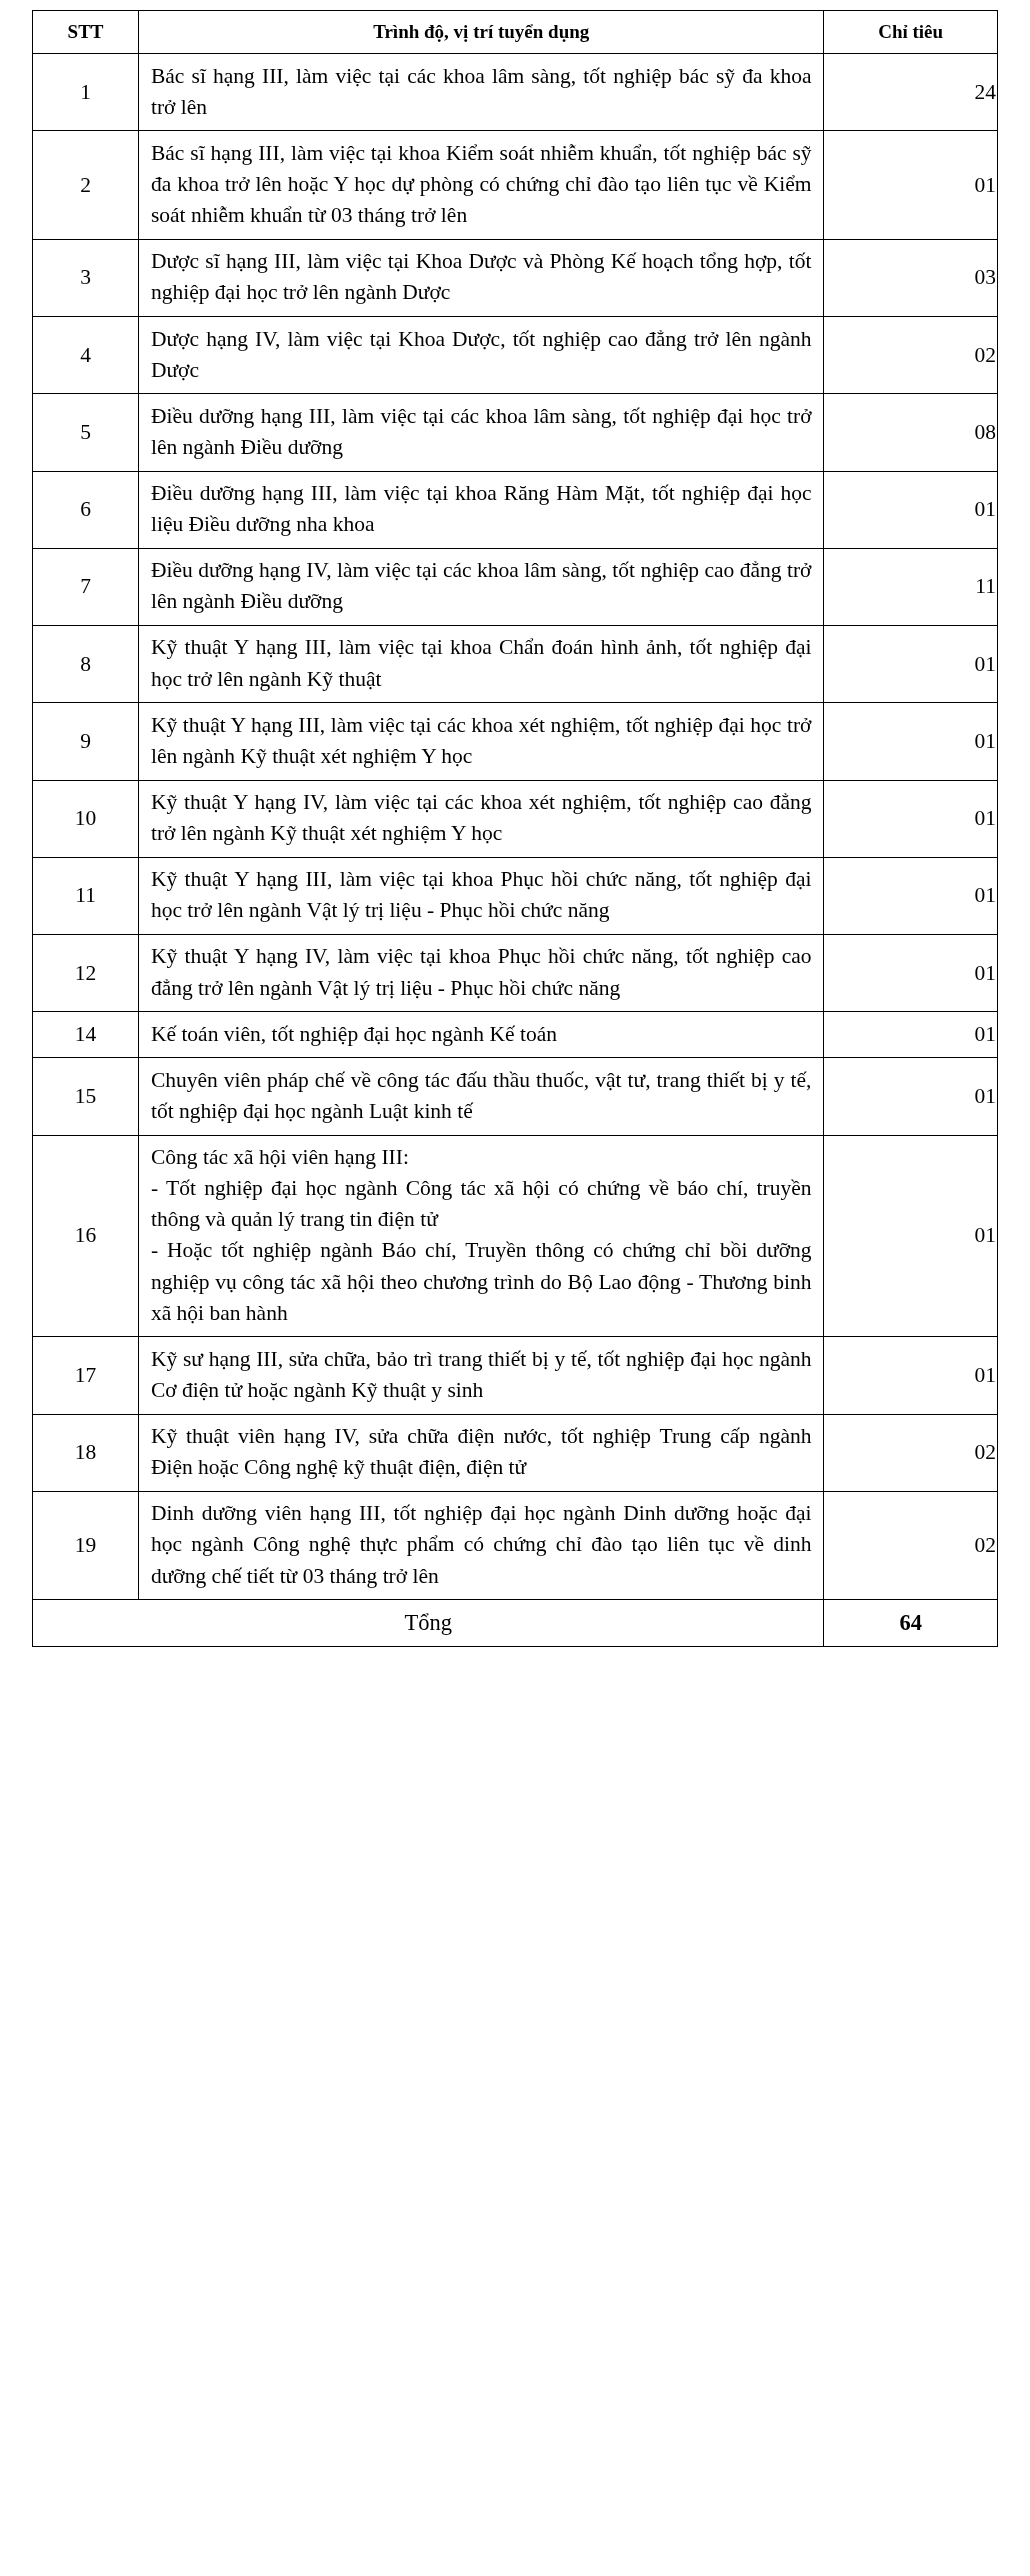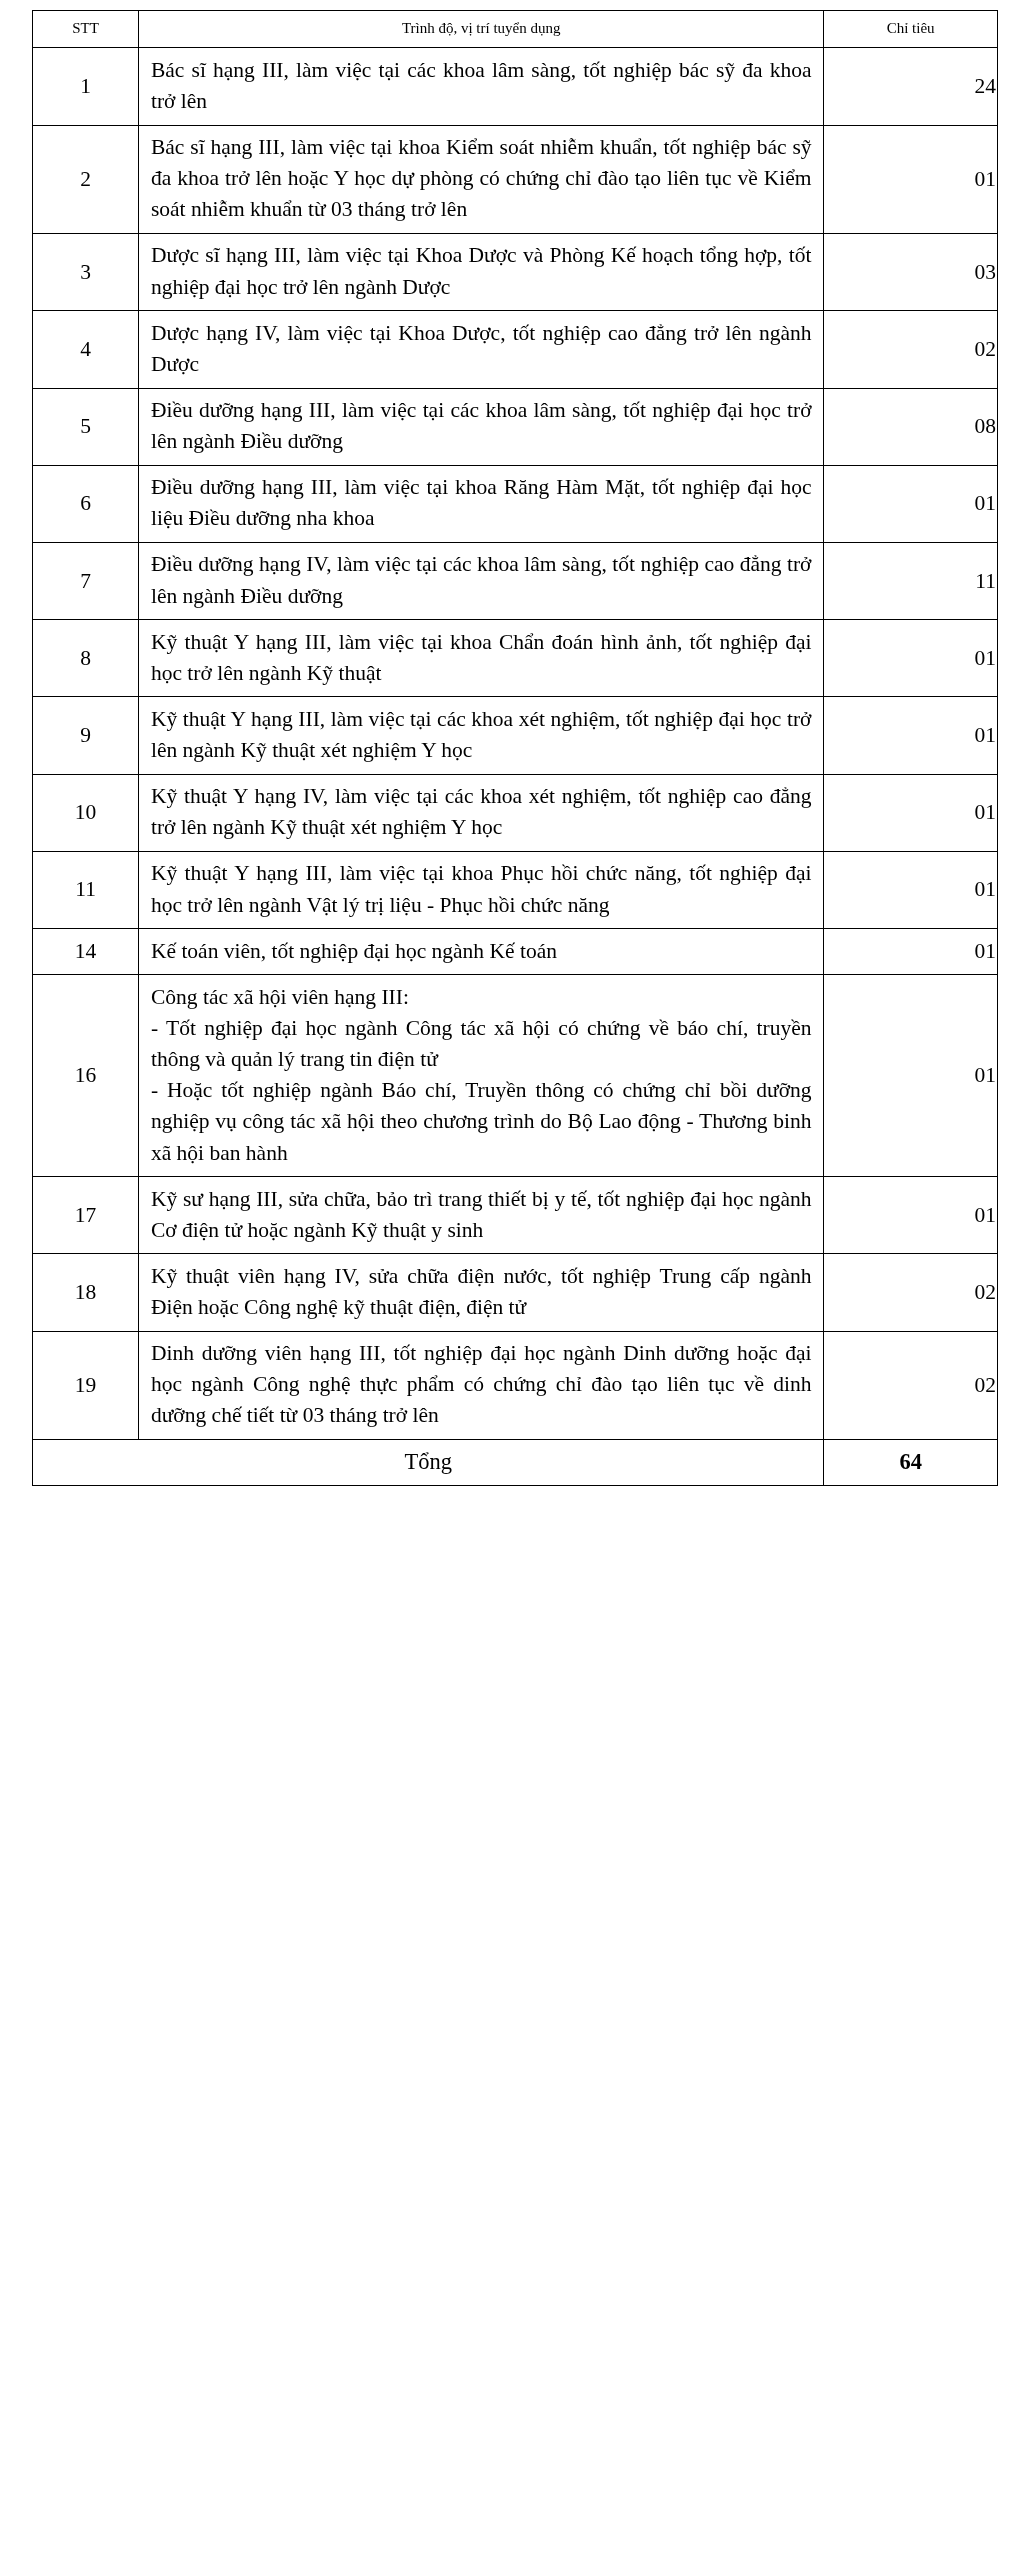--- a/index.html
+++ b/index.html
@@ -29,23 +29,23 @@
 
   table.recruit-table th,
   table.recruit-table td {
     border: 1.6px solid #000000;
     vertical-align: middle;
     font-size: 21.5px;
     line-height: 1.45;
   }
   table.recruit-table thead th {
     text-align: center;
-    font-weight: normal;
+    font-weight: bold;
     padding: 7.5px 4.3px;
-    font-size: 15px;
+    font-size: 19px;
   }
   td.cell-stt {
     text-align: center;
     font-size: 22px;
   }
   td.cell-desc {
     text-align: justify;
     text-align-last: left;
     padding: 6.4px 11.8px 7.5px 11.8px;
     hyphens: none;
@@ -137,22 +137,32 @@
           <td class="cell-stt">10</td>
           <td class="cell-desc">Kỹ thuật Y hạng IV, làm việc tại các khoa xét nghiệm, tốt nghiệp cao đẳng trở lên ngành Kỹ thuật xét nghiệm Y học</td>
           <td class="cell-quota">01</td>
         </tr>
         <tr>
           <td class="cell-stt">11</td>
           <td class="cell-desc">Kỹ thuật Y hạng III, làm việc tại khoa Phục hồi chức năng, tốt nghiệp đại học trở lên ngành Vật lý trị liệu - Phục hồi chức năng</td>
           <td class="cell-quota">01</td>
         </tr>
         <tr>
+          <td class="cell-stt">12</td>
+          <td class="cell-desc">Kỹ thuật Y hạng IV, làm việc tại khoa Phục hồi chức năng, tốt nghiệp cao đẳng trở lên ngành Vật lý trị liệu - Phục hồi chức năng</td>
+          <td class="cell-quota">01</td>
+        </tr>
+        <tr>
           <td class="cell-stt">14</td>
           <td class="cell-desc">Kế toán viên, tốt nghiệp đại học ngành Kế toán</td>
+          <td class="cell-quota">01</td>
+        </tr>
+        <tr>
+          <td class="cell-stt">15</td>
+          <td class="cell-desc">Chuyên viên pháp chế về công tác đấu thầu thuốc, vật tư, trang thiết bị y tế, tốt nghiệp đại học ngành Luật kinh tế</td>
           <td class="cell-quota">01</td>
         </tr>
         <tr>
           <td class="cell-stt">16</td>
           <td class="cell-desc">
             <span class="line">Công tác xã hội viên hạng III:</span>
             <span class="line">- Tốt nghiệp đại học ngành Công tác xã hội có chứng về báo chí, truyền thông và quản lý trang tin điện tử</span>
             <span class="line">- Hoặc tốt nghiệp ngành Báo chí, Truyền thông có chứng chỉ bồi dưỡng nghiệp vụ công tác xã hội theo chương trình do Bộ Lao động - Thương binh xã hội ban hành</span>
           </td>
           <td class="cell-quota">01</td>

